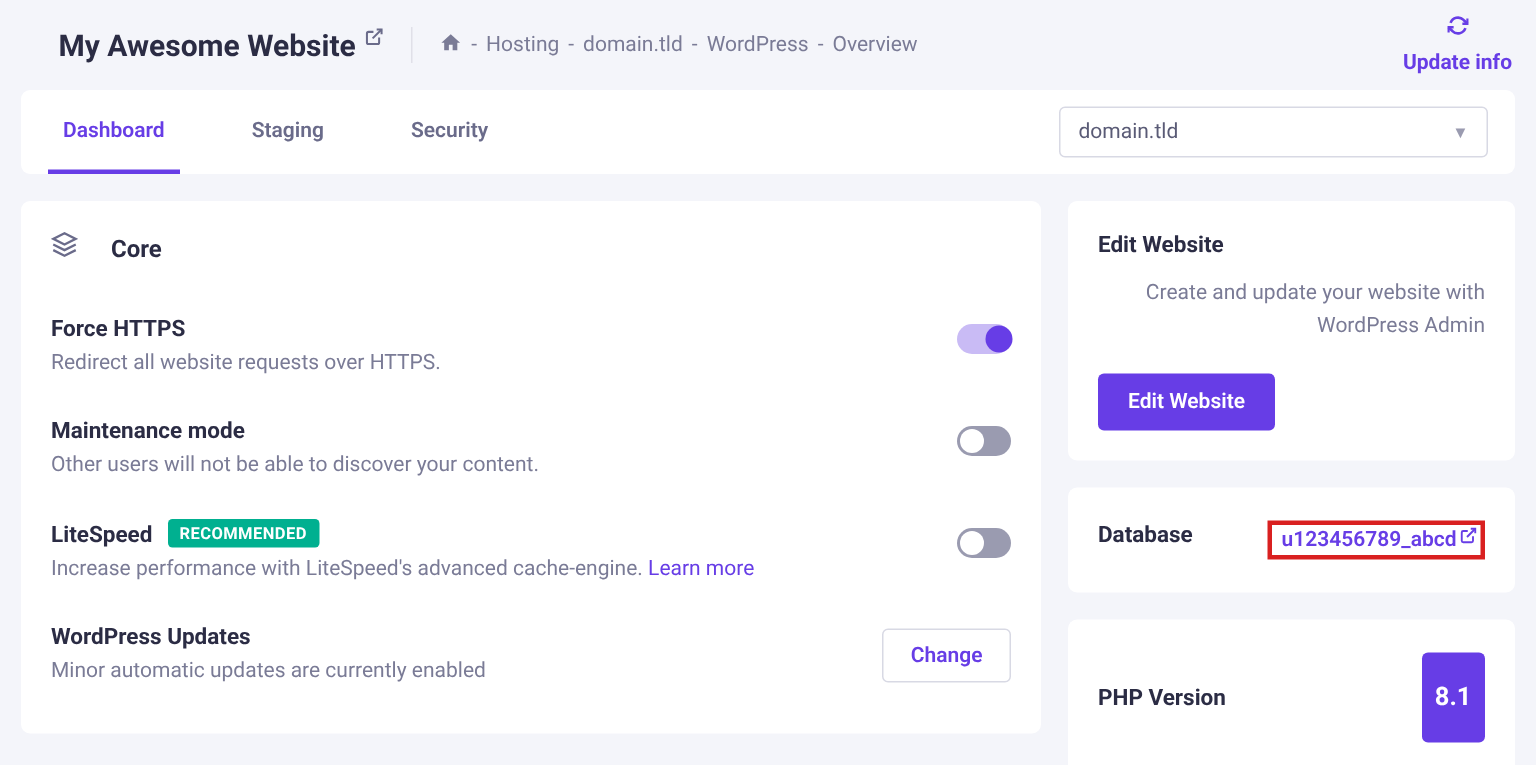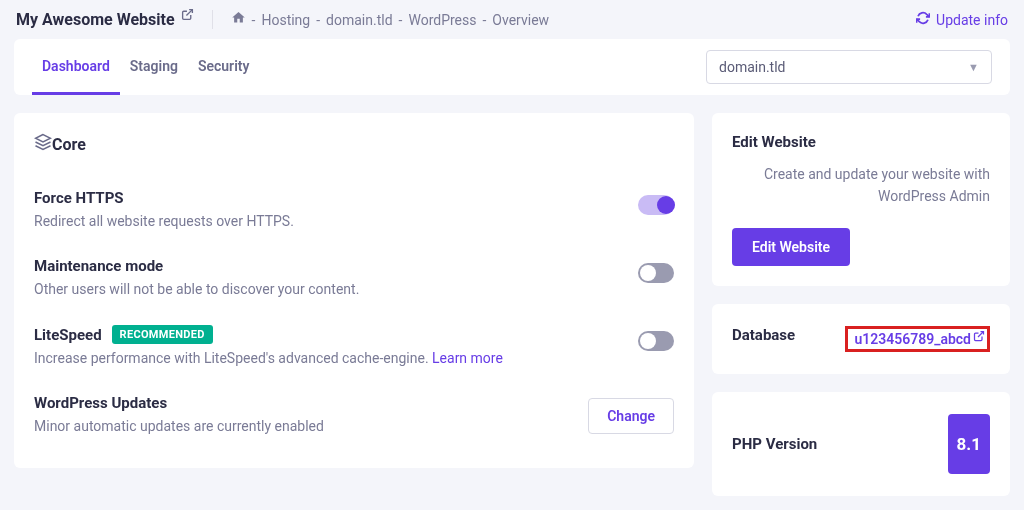--- a/index.html
+++ b/index.html
@@ -26,23 +26,24 @@
       gap: 18px;
     }
     .site-title-wrap {
       display: flex;
       align-items: center;
       gap: 6px;
       border-right: 1px solid #e0e0e8;
       padding-right: 18px;
     }
     .site-title {
-      font-size: 16px;
-      font-weight: 700;
-      color: #2b2c44;
+      font-size: 20px;
+      font-weight: 700;
+      color: #2b2c44;
+      margin-left: 23px;
     }
     .external-icon-small {
       color: #6a6b8a;
       font-size: 13px;
       margin-top: -8px;
     }
     .breadcrumb {
       display: flex;
       align-items: center;
       gap: 6px;
@@ -55,38 +56,40 @@
     .home-icon {
       color: #7a7b96;
       font-size: 15px;
     }
     .update-info {
       display: flex;
       align-items: center;
       gap: 6px;
       color: #673de6;
       font-size: 14px;
-      font-weight: 400;
+      font-weight: 700;
+      flex-direction: column;
     }
     .refresh-icon {
       font-weight: bold;
     }
     .content-wrapper {
       padding: 0 14px;
     }
     .tabs-card {
       background: #fff;
       border-radius: 6px;
       display: flex;
       align-items: center;
       justify-content: space-between;
       padding: 0 18px;
     }
     .tabs {
       display: flex;
+      gap: 38px;
       height: 56px;
       align-items: flex-end;
     }
     .tab {
       font-size: 14px;
       color: #6a6b8a;
       font-weight: 600;
       height: 56px;
       display: flex;
       align-items: center;
@@ -127,21 +130,21 @@
       gap: 18px;
     }
     .card {
       background: #fff;
       border-radius: 6px;
       padding: 20px;
     }
     .core-header {
       display: flex;
       align-items: center;
-      gap: 0;
+      gap: 22px;
       margin-bottom: 20px;
     }
     .layers-icon {
       color: #6a6b8a;
       font-size: 16px;
     }
     .core-title {
       font-size: 16px;
       font-weight: 700;
       color: #2b2c44;

